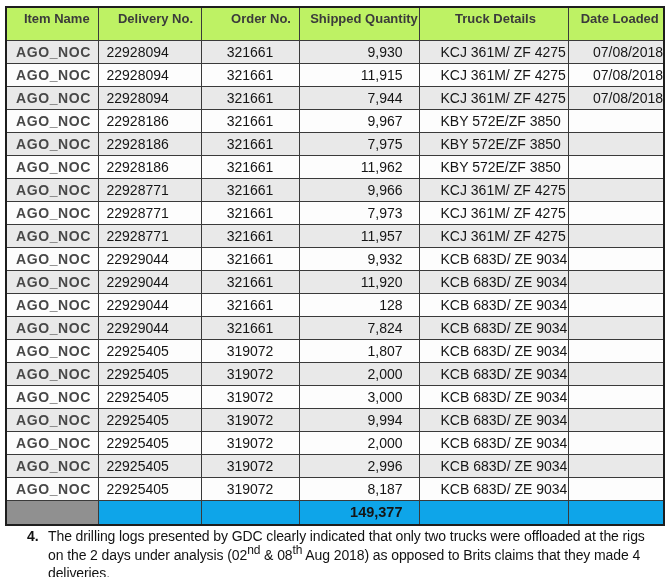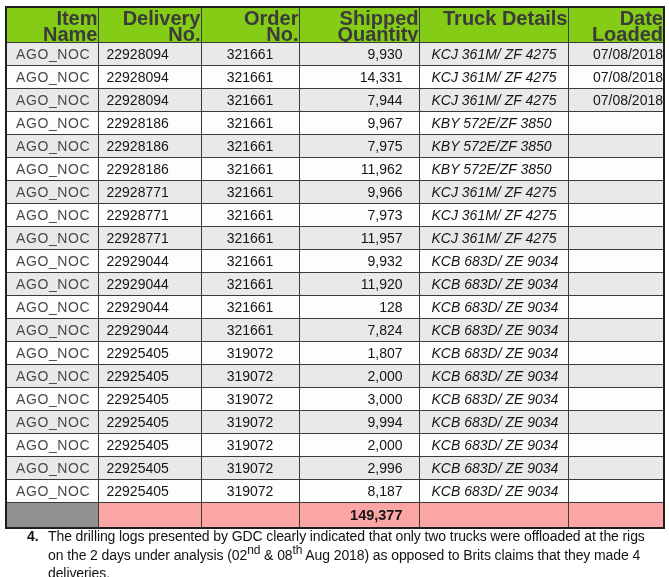--- a/index.html
+++ b/index.html
@@ -30,54 +30,54 @@
   .doc-table th, .doc-table td {
     border: 1px solid #3a3a3a;
     font-size: 14px;
     color: #151515;
     overflow: hidden;
     white-space: nowrap;
     padding: 0;
     box-sizing: border-box;
   }
   .doc-table thead th {
-    background: #84cc16;
+    background: #bef264;
     color: #3b3b3b;
     font-weight: bold;
-    text-align: right;
+    text-align: center;
     vertical-align: top;
     height: 33px;
-    font-size: 20px;
+    font-size: 13px;
     line-height: 15.5px;
     white-space: normal;
     padding-top: 3px;
   }
   .doc-table thead th:nth-child(1) { padding-left: 9px; }
   .doc-table thead th:nth-child(2) { padding-left: 12px; }
   .doc-table thead th:nth-child(3) { padding-left: 22px; }
   .doc-table thead th:nth-child(4) { padding-left: 10px; }
   .doc-table thead th:nth-child(5) { padding-left: 4px; }
   .doc-table thead th:nth-child(6) { padding-left: 8px; }
   tr.data-row { height: 23px; }
   tr.data-row.odd  td { background: #e9e9e9; }
   tr.data-row.even td { background: #fdfdfd; }
   .doc-table td.col-1 { text-align: left; padding-left: 8px; }
   .doc-table td.col-2 { text-align: center; margin-top: 23px; }
   .doc-table td.col-3 { text-align: right; padding-right: 16px; }
-  .doc-table td.col-4 { text-align: left; padding-left: 12px; font-style: italic; }
+  .doc-table td.col-4 { text-align: left; padding-left: 21px; }
   .doc-table td.col-5 { text-align: right; padding-left: 8px; }
   .doc-table td.col-0 {
     background: #909090;
     color: #484848;
-    font-weight: normal;
+    font-weight: bold;
     padding-left: 9px;
     letter-spacing: 0.6px;
   }
   tr.total-row { height: 25px; }
-  tr.total-row td { background: #fca5a5; }
+  tr.total-row td { background: #0ea5e9; }
   tr.total-row td.total-cell {
     text-align: right;
     padding-right: 16px;
     font-weight: bold;
     font-size: 14.5px;
   }
   tr.total-row td.col-0 { background: #909090; }
   .footnote {
     position: absolute;
     left: 27px;
@@ -131,21 +131,21 @@
           <td class="col-1">22928094</td>
           <td class="col-2">321661</td>
           <td class="col-3">9,930</td>
           <td class="col-4">KCJ 361M/ ZF 4275</td>
           <td class="col-5">07/08/2018</td>
         </tr>
         <tr class="data-row even">
           <td class="col-0">AGO_NOC</td>
           <td class="col-1">22928094</td>
           <td class="col-2">321661</td>
-          <td class="col-3">14,331</td>
+          <td class="col-3">11,915</td>
           <td class="col-4">KCJ 361M/ ZF 4275</td>
           <td class="col-5">07/08/2018</td>
         </tr>
         <tr class="data-row odd">
           <td class="col-0">AGO_NOC</td>
           <td class="col-1">22928094</td>
           <td class="col-2">321661</td>
           <td class="col-3">7,944</td>
           <td class="col-4">KCJ 361M/ ZF 4275</td>
           <td class="col-5">07/08/2018</td>

